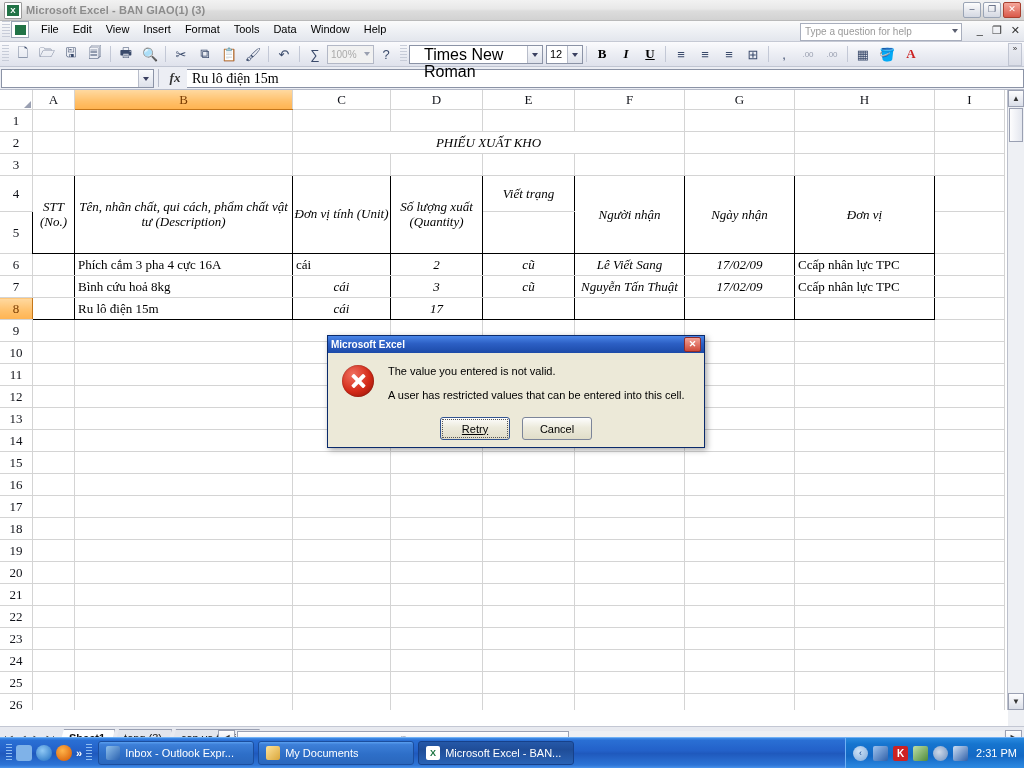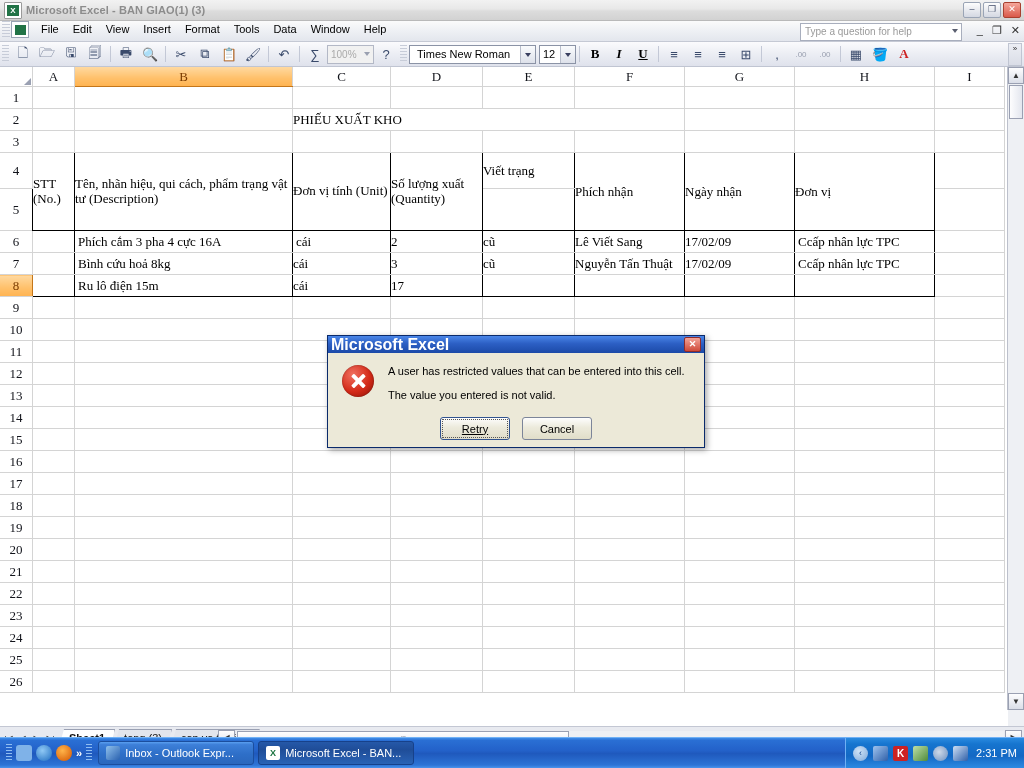--- a/index.html
+++ b/index.html
@@ -55,22 +55,22 @@
   }
   .tb-grip{width:7px;height:18px;margin:0 2px;
     background:repeating-linear-gradient(180deg,#c7ccd8 0 1px,transparent 1px 3px);}
   .tbtn{width:22px;height:21px;display:flex;align-items:center;justify-content:center;
         font-size:13px;color:#3a4a6b;cursor:default;border:1px solid transparent;border-radius:2px;}
   .tsep{width:1px;height:16px;background:#c3c8d6;margin:0 3px;}
   .zoombox{width:42px;height:17px;border:1px solid #b3b8c6;background:#f1f1f1;color:#aaa;
      font-size:10px;line-height:17px;padding-left:3px;position:relative;}
   .zoombox .arr{position:absolute;right:3px;top:6px;border-left:3px solid transparent;
     border-right:3px solid transparent;border-top:4px solid #9aa0b0;}
-  .fontbox{width:118px;height:17px;border:1px solid #8b93a6;background:#fff;font-size:11px;
-     line-height:17px;padding-left:7px;position:relative;}
+  .fontbox{width:118px;height:17px;border:1px solid #8b93a6;background:#fff;font-size:16px;
+     line-height:17px;padding-left:14px;position:relative;}
   .sizebox{width:32px;height:17px;border:1px solid #8b93a6;background:#fff;font-size:11px;
      line-height:17px;padding-left:3px;position:relative;}
   .combo-arr{position:absolute;right:0;top:0;width:14px;height:17px;
      background:linear-gradient(180deg,#fafbfd,#dde1ea);border-left:1px solid #b8bdca;}
   .combo-arr::after{content:"";position:absolute;left:4px;top:7px;border-left:3px solid transparent;
      border-right:3px solid transparent;border-top:4px solid #3a4060;}
   .tb-over{position:absolute;right:2px;top:1px;width:12px;height:21px;
      background:linear-gradient(180deg,#eceef4,#dadde7);border:1px solid #c0c5d2;
      font-size:8px;color:#333;text-align:center;line-height:9px;}
 
@@ -112,21 +112,21 @@
      background:linear-gradient(180deg,#f2f3f7 0%,#dcdee8 60%,#d0d3df 100%);
      border-right:1px solid #9a9fb0;border-bottom:1px solid #9a9fb0;position:relative;}
   .cnr::after{content:"";position:absolute;right:1px;bottom:1px;width:0;height:0;
      border-left:7px solid transparent;border-bottom:7px solid #9aa0b2;}
 
   .bx{border:1px solid #000 !important;}
   .bl{border-left:1px solid #000 !important;}
   .br{border-right:1px solid #000 !important;}
   .bt{border-top:1px solid #000 !important;}
   .bb{border-bottom:1px solid #000 !important;}
-  .ctr{}
+  .ctr{text-align:center;font-style:italic;}
   .lft{text-align:left;padding-left:3px !important;}
   .bold{font-weight:bold;}
   .wrapcell{white-space:normal !important;line-height:1.12;}
   .big{font-size:15px;}
 
   
   .vscroll{position:absolute;right:0;top:0;bottom:16px;width:16px;
      background:#eef0f4;border-left:1px solid #bcc0cc;}
   .sbtn{background:linear-gradient(180deg,#fdfdfe,#dadee8);border:1px solid #9aa0b2;
      font-size:8px;text-align:center;color:#333;}
@@ -151,21 +151,21 @@
 
   
   .statusbar{height:20px;flex:0 0 20px;background:#eceef4;border-top:1px solid #c3c7d3;
      display:flex;align-items:center;font-size:11px;padding-left:6px;color:#111;}
 
   
   .dlg{position:absolute;left:327px;top:335px;width:376px;height:111px;
      background:#ece9d8;border:1px solid #0a2a6b;box-shadow:2px 2px 6px rgba(0,0,0,.35);}
   .dlg-title{height:17px;background:linear-gradient(180deg,#4a86e8 0%,#2c5fc4 45%,#1c4aa8 100%);
      display:flex;align-items:center;padding:0 3px;}
-  .dlg-title span{color:#fff;font-size:16px;font-weight:bold;}
+  .dlg-title span{color:#fff;font-size:10px;font-weight:bold;}
   .dlg-x{margin-left:auto;width:15px;height:13px;border:1px solid #8d2b2b;border-radius:2px;
      background:linear-gradient(180deg,#f3a296,#cf4a3a);color:#fff;font-size:9px;
      text-align:center;line-height:12px;font-weight:bold;}
   .dlg-body{display:flex;padding:12px 14px 0 14px;}
   .err-ico{width:32px;height:32px;border-radius:50%;flex:0 0 32px;margin-right:14px;
      background:radial-gradient(circle at 34% 30%,#f07060 0%,#d42a18 55%,#8d1205 100%);
      position:relative;box-shadow:inset 0 0 2px rgba(0,0,0,.4);}
   .err-ico::before,.err-ico::after{content:"";position:absolute;left:8px;top:14px;width:17px;height:4px;
      background:#fff;border-radius:1px;}
   .err-ico::before{transform:rotate(45deg);}
@@ -292,20 +292,29 @@
     <div class="tbtn">,</div>
     <div class="tbtn" style="font-size:8px;color:#9aa0b0;">.00</div>
     <div class="tbtn" style="font-size:8px;color:#9aa0b0;">.00</div>
     <div class="tsep"></div>
     <div class="tbtn">▦</div>
     <div class="tbtn">🪣</div>
     <div class="tbtn" style="color:#cc2222;font-weight:bold;font-family:'Liberation Serif',serif;">A</div>
     <div class="tb-over">»</div>
   </div>
 
+  <div class="fbar">
+    <div class="namebox">
+      <span></span>
+      <span class="combo-arr"></span>
+    </div>
+    <div class="fb-sep"></div>
+    <div class="fx">fx</div>
+    <div class="fcontent">Ru lô điện 15m</div>
+  </div>
 
   <div class="gridzone">
     <div class="gridwrap">
       <table class="sheet">
         <colgroup>
           <col style="width:32px">
             <col style="width:42px">
             <col style="width:218px">
           <col style="width:98px">
             <col style="width:92px">
@@ -362,28 +371,28 @@
               <td></td>
           <td></td>
               <td></td>
           <td></td>
         </tr>
 
         <tr style="height:36px">
           <td class="rowhdr">4</td>
           <td class="bx ctr bold wrapcell" rowspan="2">STT
 (No.)</td>
-          <td class="bx ctr bold wrapcell" rowspan="2">Tên, nhãn hiệu, qui cách, phẩm trạng vật tư
+          <td class="bx ctr bold wrapcell" rowspan="2">Tên, nhãn chất, qui cách, phẩm chất vật tư
 (Description)</td>
           <td class="bx ctr bold wrapcell" rowspan="2">Đơn vị tính
 (Unit)</td>
           <td class="bx ctr bold wrapcell" rowspan="2">Số lượng xuất
 (Quantity)</td>
           <td class="bl bt br ctr bold">Viết trạng</td>
-          <td class="bx ctr bold" rowspan="2">Phích nhận</td>
+          <td class="bx ctr bold" rowspan="2">Người nhận</td>
           <td class="bx ctr bold" rowspan="2">Ngày nhận</td>
           <td class="bx ctr bold" rowspan="2">Đơn vị</td>
           <td></td>
         </tr>
         <tr style="height:42px">
           <td class="rowhdr">5</td>
           <td class="bl br bb"></td>
           <td></td>
         </tr>
 
@@ -678,22 +687,22 @@
   </div>
 
   <div class="dlg">
     <div class="dlg-title">
       <span>Microsoft Excel</span>
       <div class="dlg-x">✕</div>
     </div>
     <div class="dlg-body">
       <div class="err-ico"></div>
       <div class="dlg-msg">
+        <p>The value you entered is not valid.</p>
         <p>A user has restricted values that can be entered into this cell.</p>
-        <p>The value you entered is not valid.</p>
       </div>
     </div>
     <div class="dlg-btns">
       <div class="dbtn def">
         <span class="ul">Retry</span>
       </div>
       <div class="dbtn">Cancel</div>
     </div>
   </div>
 
@@ -705,20 +714,24 @@
     <div class="qico" style="background:#7fb2e8;"></div>
     <div class="qico" style="background:radial-gradient(circle at 40% 35%,#8fc8f5,#1f6dc0);border-radius:50%;"></div>
     <div class="qico" style="background:radial-gradient(circle at 40% 35%,#ffb44a,#d35400);border-radius:50%;"></div>
     <span style="color:#fff;font-weight:bold;font-size:11px;">»</span>
     <div class="qgrip"></div>
   </div>
   <div class="tb-task">
     <div class="tico" style="background:linear-gradient(135deg,#8fc0ec,#2a62b0);"></div>
     <span class="lbl">Inbox - Outlook Expr...</span>
   </div>
+  <div class="tb-task">
+    <div class="tico" style="background:linear-gradient(135deg,#ffe39a,#d9a63a);"></div>
+    <span class="lbl">My Documents</span>
+  </div>
   <div class="tb-task active">
     <div class="tico" style="background:#fff;display:flex;align-items:center;justify-content:center;color:#1a7340;font-size:9px;font-weight:bold;">X</div>
     <span class="lbl">Microsoft Excel - BAN...</span>
   </div>
   <div class="tray">
     <div class="ti" style="background:radial-gradient(circle at 40% 35%,#cfe3f7,#7fa8d8);border-radius:50%;color:#15468f;font-size:9px;text-align:center;line-height:15px;">‹</div>
     <div class="ti" style="background:linear-gradient(135deg,#9fc4ef,#2f5fa8);"></div>
     <div class="ti" style="background:#cc2222;color:#fff;font-size:10px;font-weight:bold;text-align:center;line-height:15px;">K</div>
     <div class="ti" style="background:linear-gradient(135deg,#bfe0a8,#4f8a3a);"></div>
     <div class="ti" style="background:radial-gradient(circle at 40% 40%,#cfd9e8,#6a8fc0);border-radius:50%;"></div>

